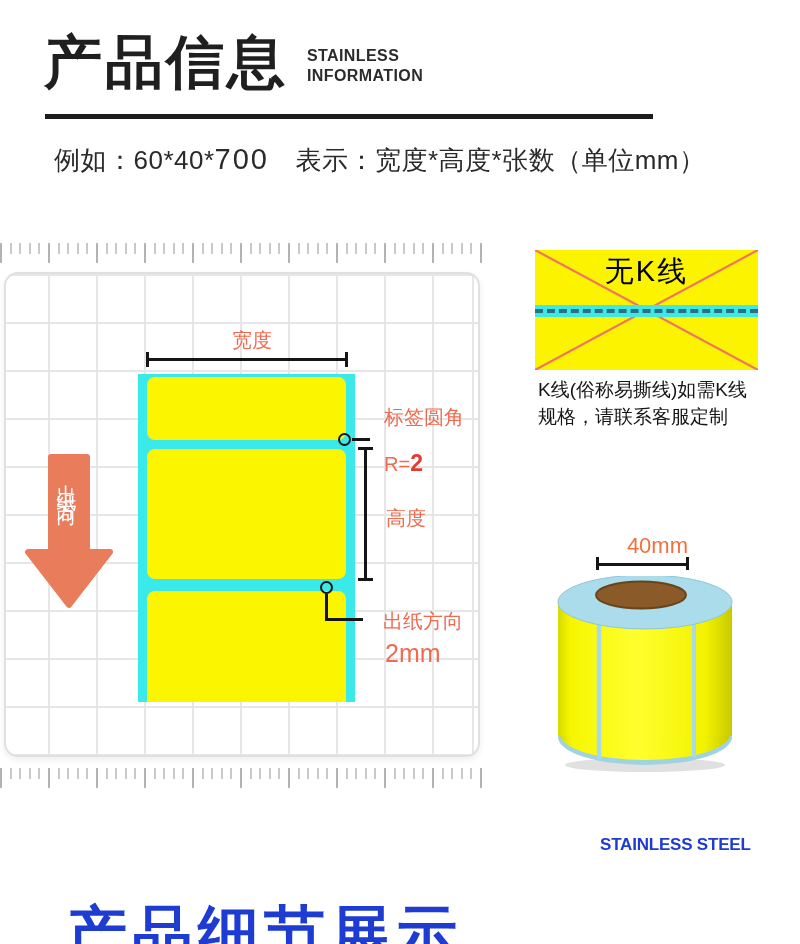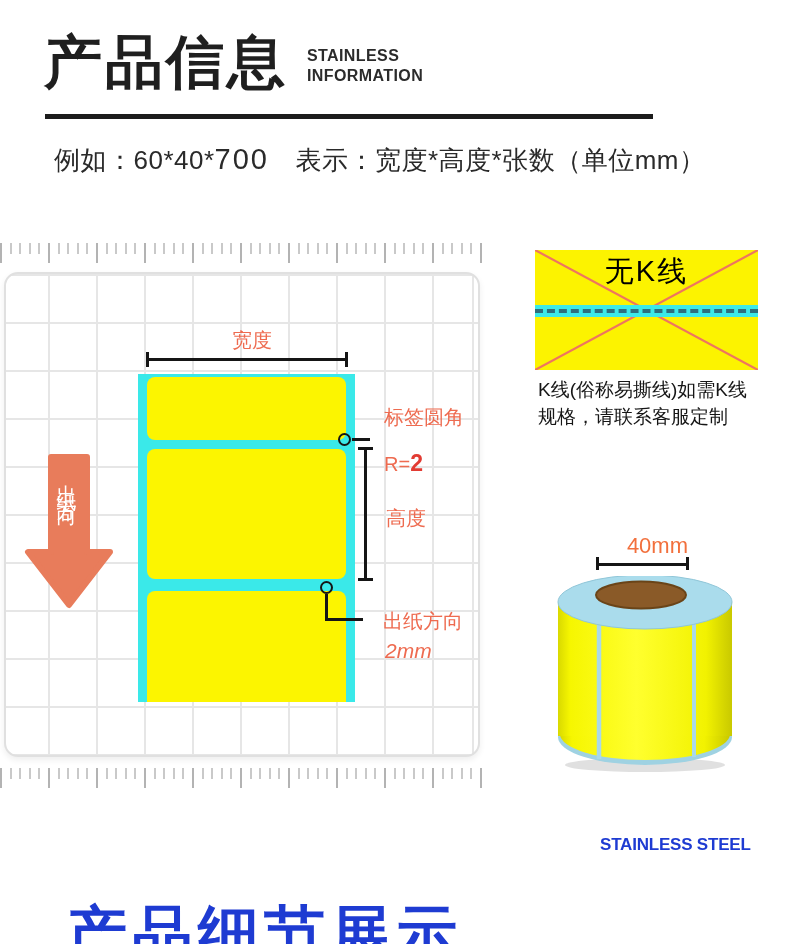--- a/index.html
+++ b/index.html
@@ -126,21 +126,21 @@
 
   <div class="abs vline" style="left:364px;top:449px;height:131px;"></div>
   <div class="abs cap-h" style="left:358px;top:447px;"></div>
   <div class="abs cap-h" style="left:358px;top:578px;"></div>
   <div class="abs diagram-label" style="left:376px;top:505px;">高度</div>
 
   <div class="abs marker-circle" style="left:320px;top:581px;"></div>
   <div class="abs vline" style="left:325px;top:594px;height:27px;"></div>
   <div class="abs hline" style="left:325px;top:618px;width:38px;"></div>
   <div class="abs diagram-label" style="left:373px;top:608px;">出纸方向</div>
-  <div class="abs diagram-label" style="left:375px;top:639px;font-size:21px;font-style:italic;">2mm</div>
+  <div class="abs diagram-label" style="left:375px;top:639px;font-size:25px;">2mm</div>
 
   <svg class="abs" style="left:24px;top:454px;" width="90" height="155" viewBox="0 0 90 155">
     <polygon points="27,3 63,3 63,98 86,98 45,151 4,98 27,98" fill="#e87c5b" stroke="#e87c5b" stroke-width="6" stroke-linejoin="round"></polygon>
   </svg>
   <div class="abs arrow-text">出纸方向</div>
 
   <div class="abs kbox">
     <svg width="223" height="120" viewBox="0 0 223 120" style="position:absolute;left:0;top:0;">
       <line x1="0" y1="0" x2="223" y2="120" stroke="#ee7560" stroke-width="2.2"></line>
       <line x1="223" y1="0" x2="0" y2="120" stroke="#ee7560" stroke-width="2.2"></line>

